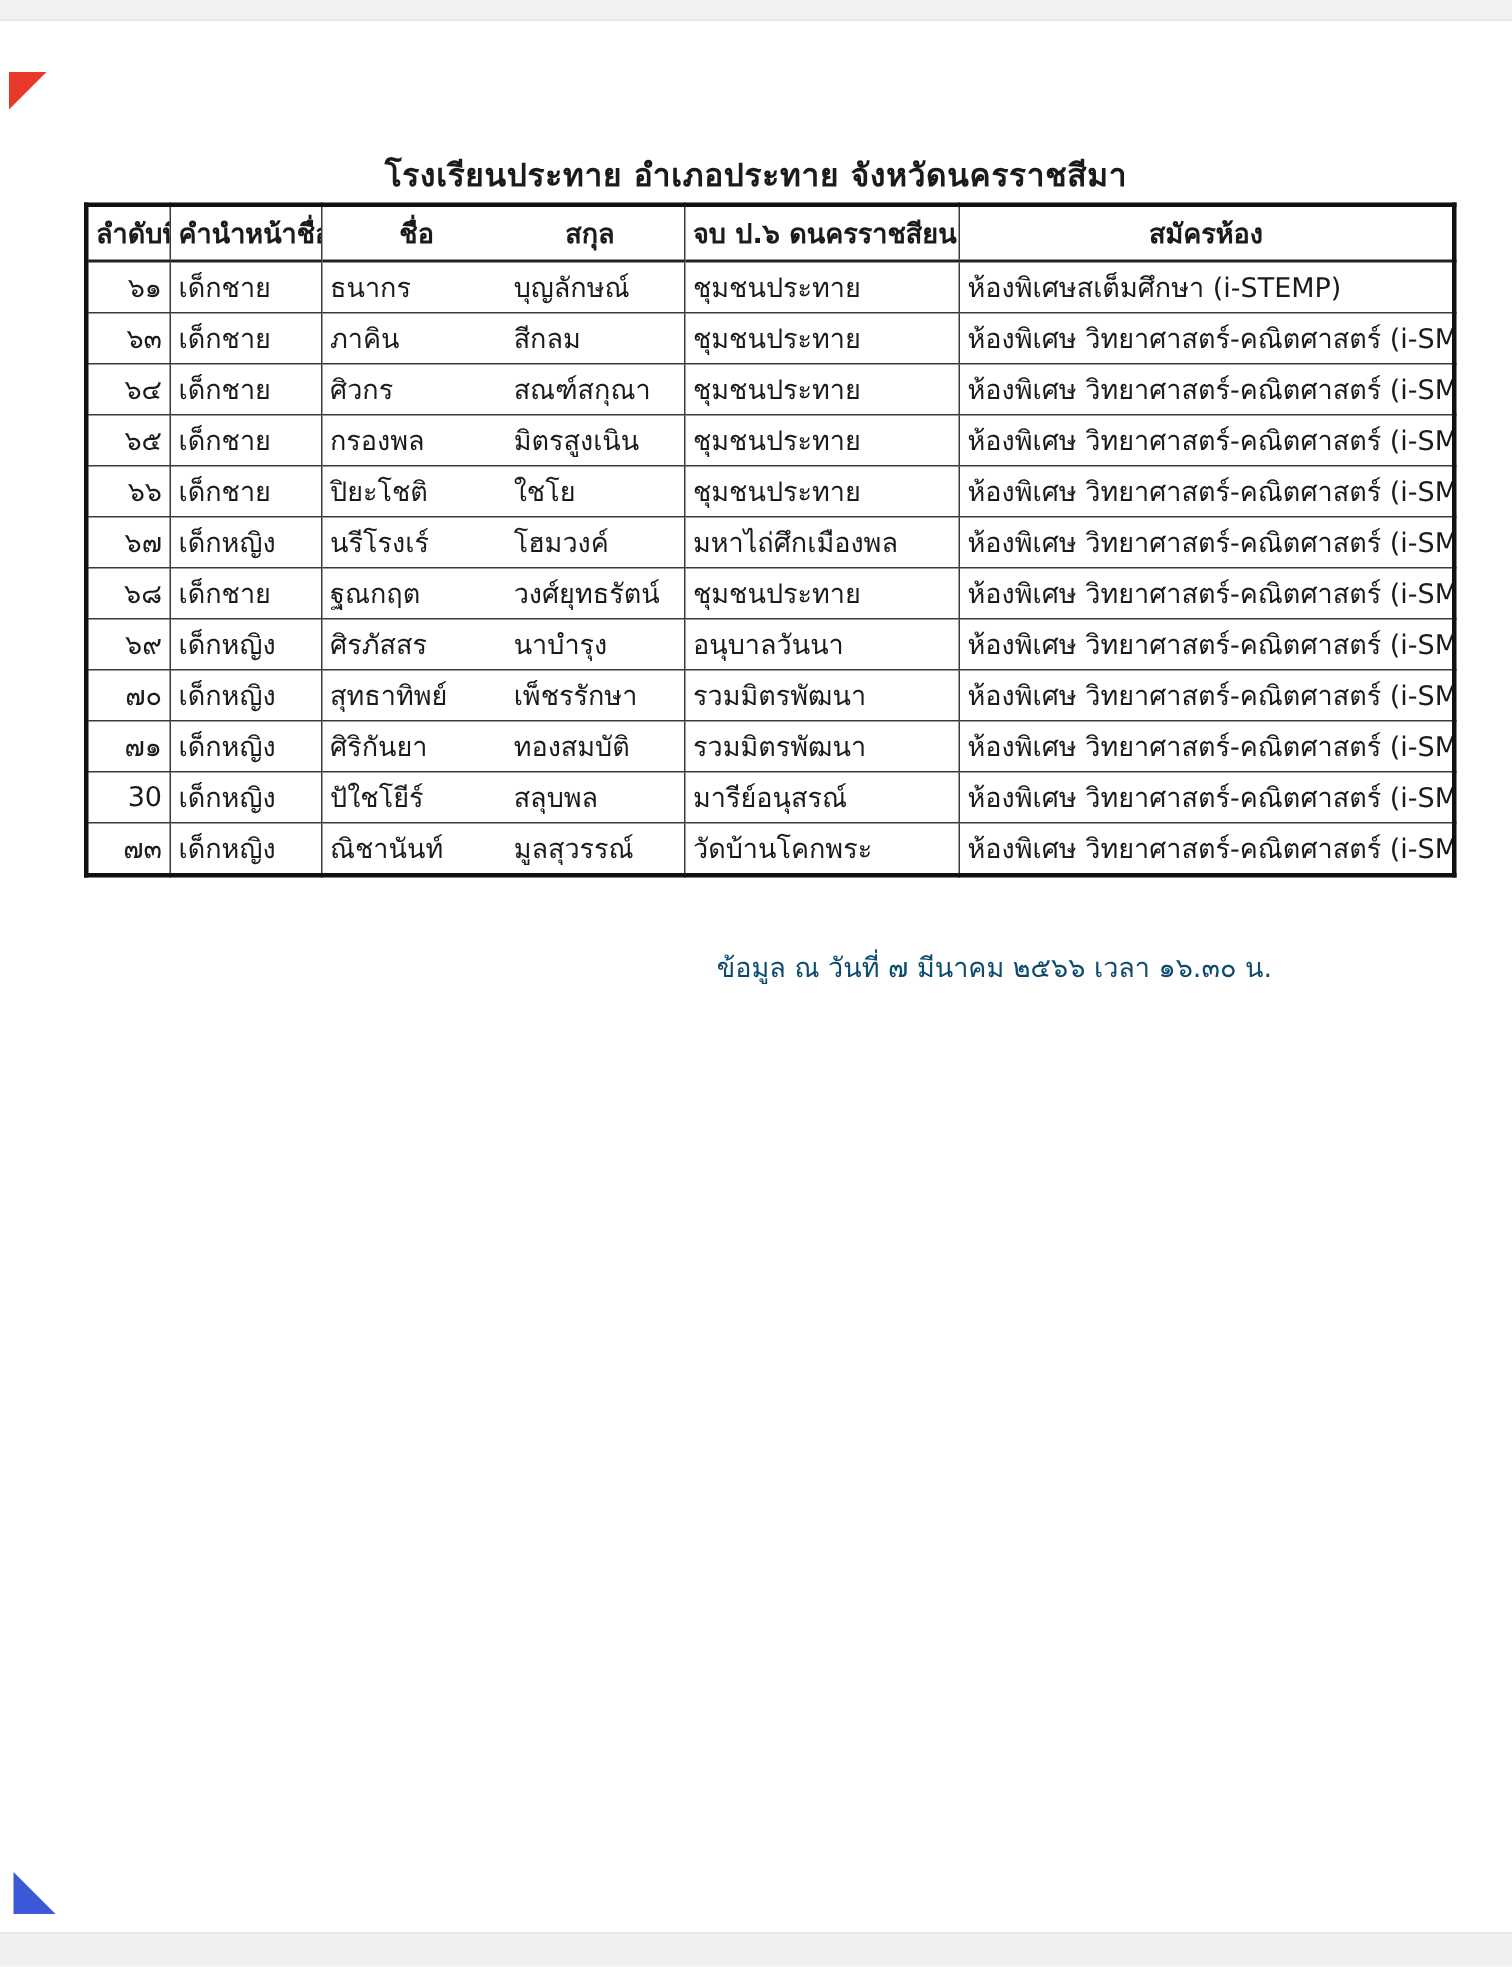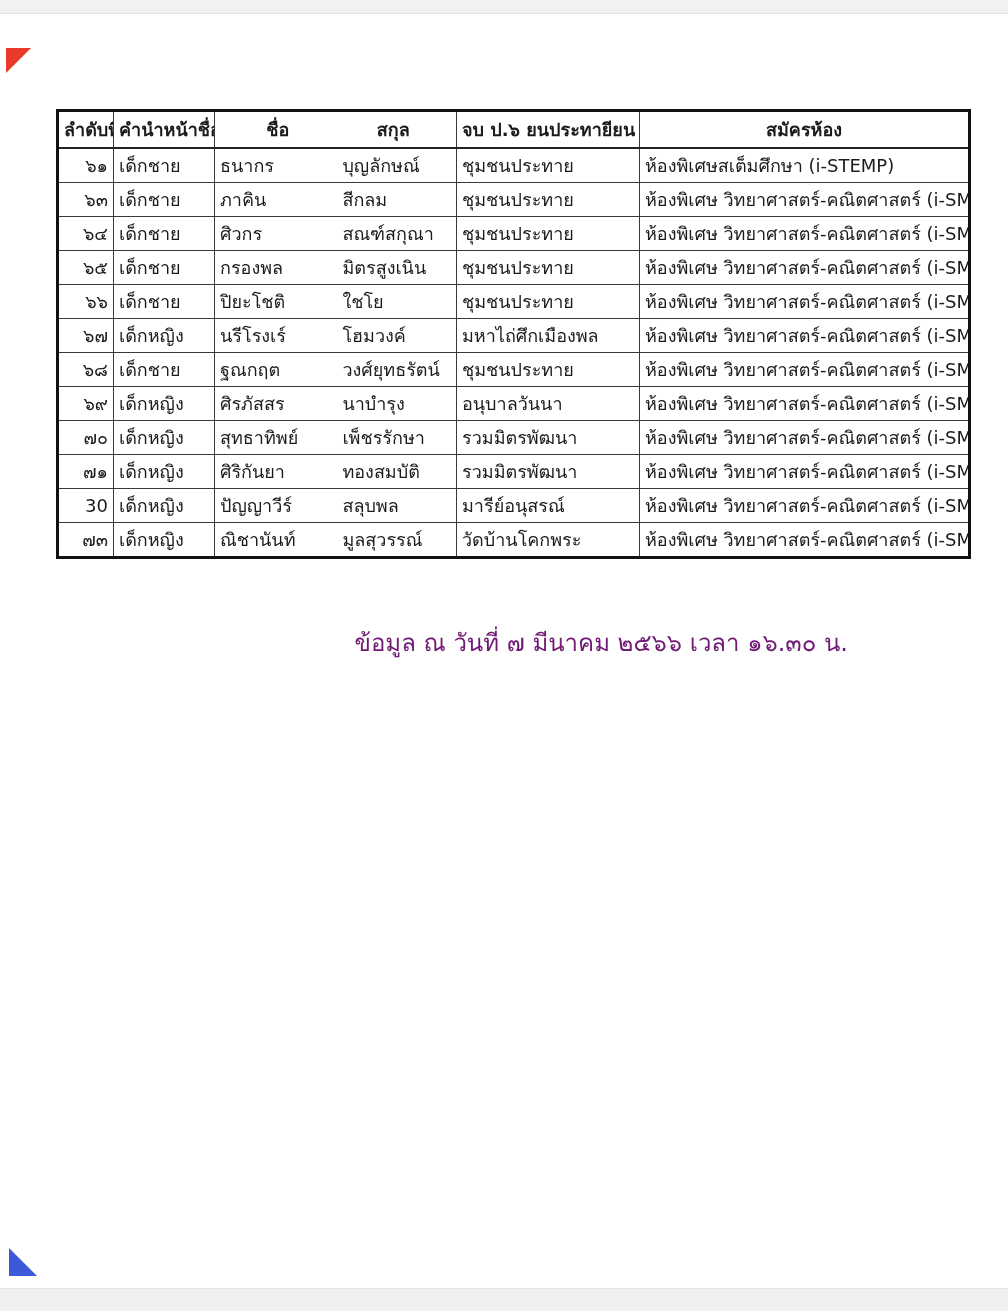--- a/index.html
+++ b/index.html
@@ -84,24 +84,24 @@
   }
   .name-pair .fname { width: 53%; }
   .name-pair .lname { width: 47%; }
   th .name-head {
     display: flex;
     justify-content: space-between;
   }
   th .name-head span { width: 50%; text-align: center; }
   .footer-note {
     width: 848px;
-    margin-top: 64px;
+    margin-top: 45px;
     text-align: right;
-    font-size: 24px;
-    color: #701a75;
+    font-size: 18px;
+    color: #0c4a6e;
   }
   .handle {
     position: absolute;
     width: 0;
     height: 0;
   }
   .handle-red {
     left: 6px;
     top: 48px;
     border-top: 25px solid #e8392b;
@@ -117,41 +117,42 @@
 </head>
 <body>
 
 <div class="top-strip"></div>
 
 <div class="handle handle-red"></div>
 <div class="handle handle-blue"></div>
 
 <div class="doc">
 
+  <div class="doc-title">โรงเรียนประทาย  อำเภอประทาย  จังหวัดนครราชสีมา</div>
 
 
   <table class="students">
     <colgroup>
       <col class="c-no">
         <col class="c-prefix">
         <col class="c-name">
         <col class="c-school">
         <col class="c-room">
     </colgroup>
     <thead>
       <tr>
         <th>ลำดับที่</th>
         <th>คำนำหน้าชื่อ</th>
         <th>
           <span class="name-head">
             <span>ชื่อ</span>
             <span>สกุล</span>
           </span>
         </th>
-        <th>จบ ป.๖ ยนประทายียน</th>
+        <th>จบ ป.๖ ดนครราชสียน</th>
         <th>สมัครห้อง</th>
       </tr>
     </thead>
     <tbody>
   <tr>
     <td class="cell-no">๖๑</td>
     <td>เด็กชาย</td>
     <td>
       <span class="name-pair">
         <span class="fname">ธนากร</span>
@@ -278,21 +279,21 @@
     </td>
     <td>รวมมิตรพัฒนา</td>
     <td>ห้องพิเศษ วิทยาศาสตร์-คณิตศาสตร์ (i-SMTP)</td>
   </tr>
 
   <tr>
     <td class="cell-no">30</td>
     <td>เด็กหญิง</td>
     <td>
       <span class="name-pair">
-        <span class="fname">ปัญญาวีร์</span>
+        <span class="fname">ปัใชโยีร์</span>
         <span class="lname">สลุบพล</span>
       </span>
     </td>
     <td>มารีย์อนุสรณ์</td>
     <td>ห้องพิเศษ วิทยาศาสตร์-คณิตศาสตร์ (i-SMTP)</td>
   </tr>
 
   <tr>
     <td class="cell-no">๗๓</td>
     <td>เด็กหญิง</td>

